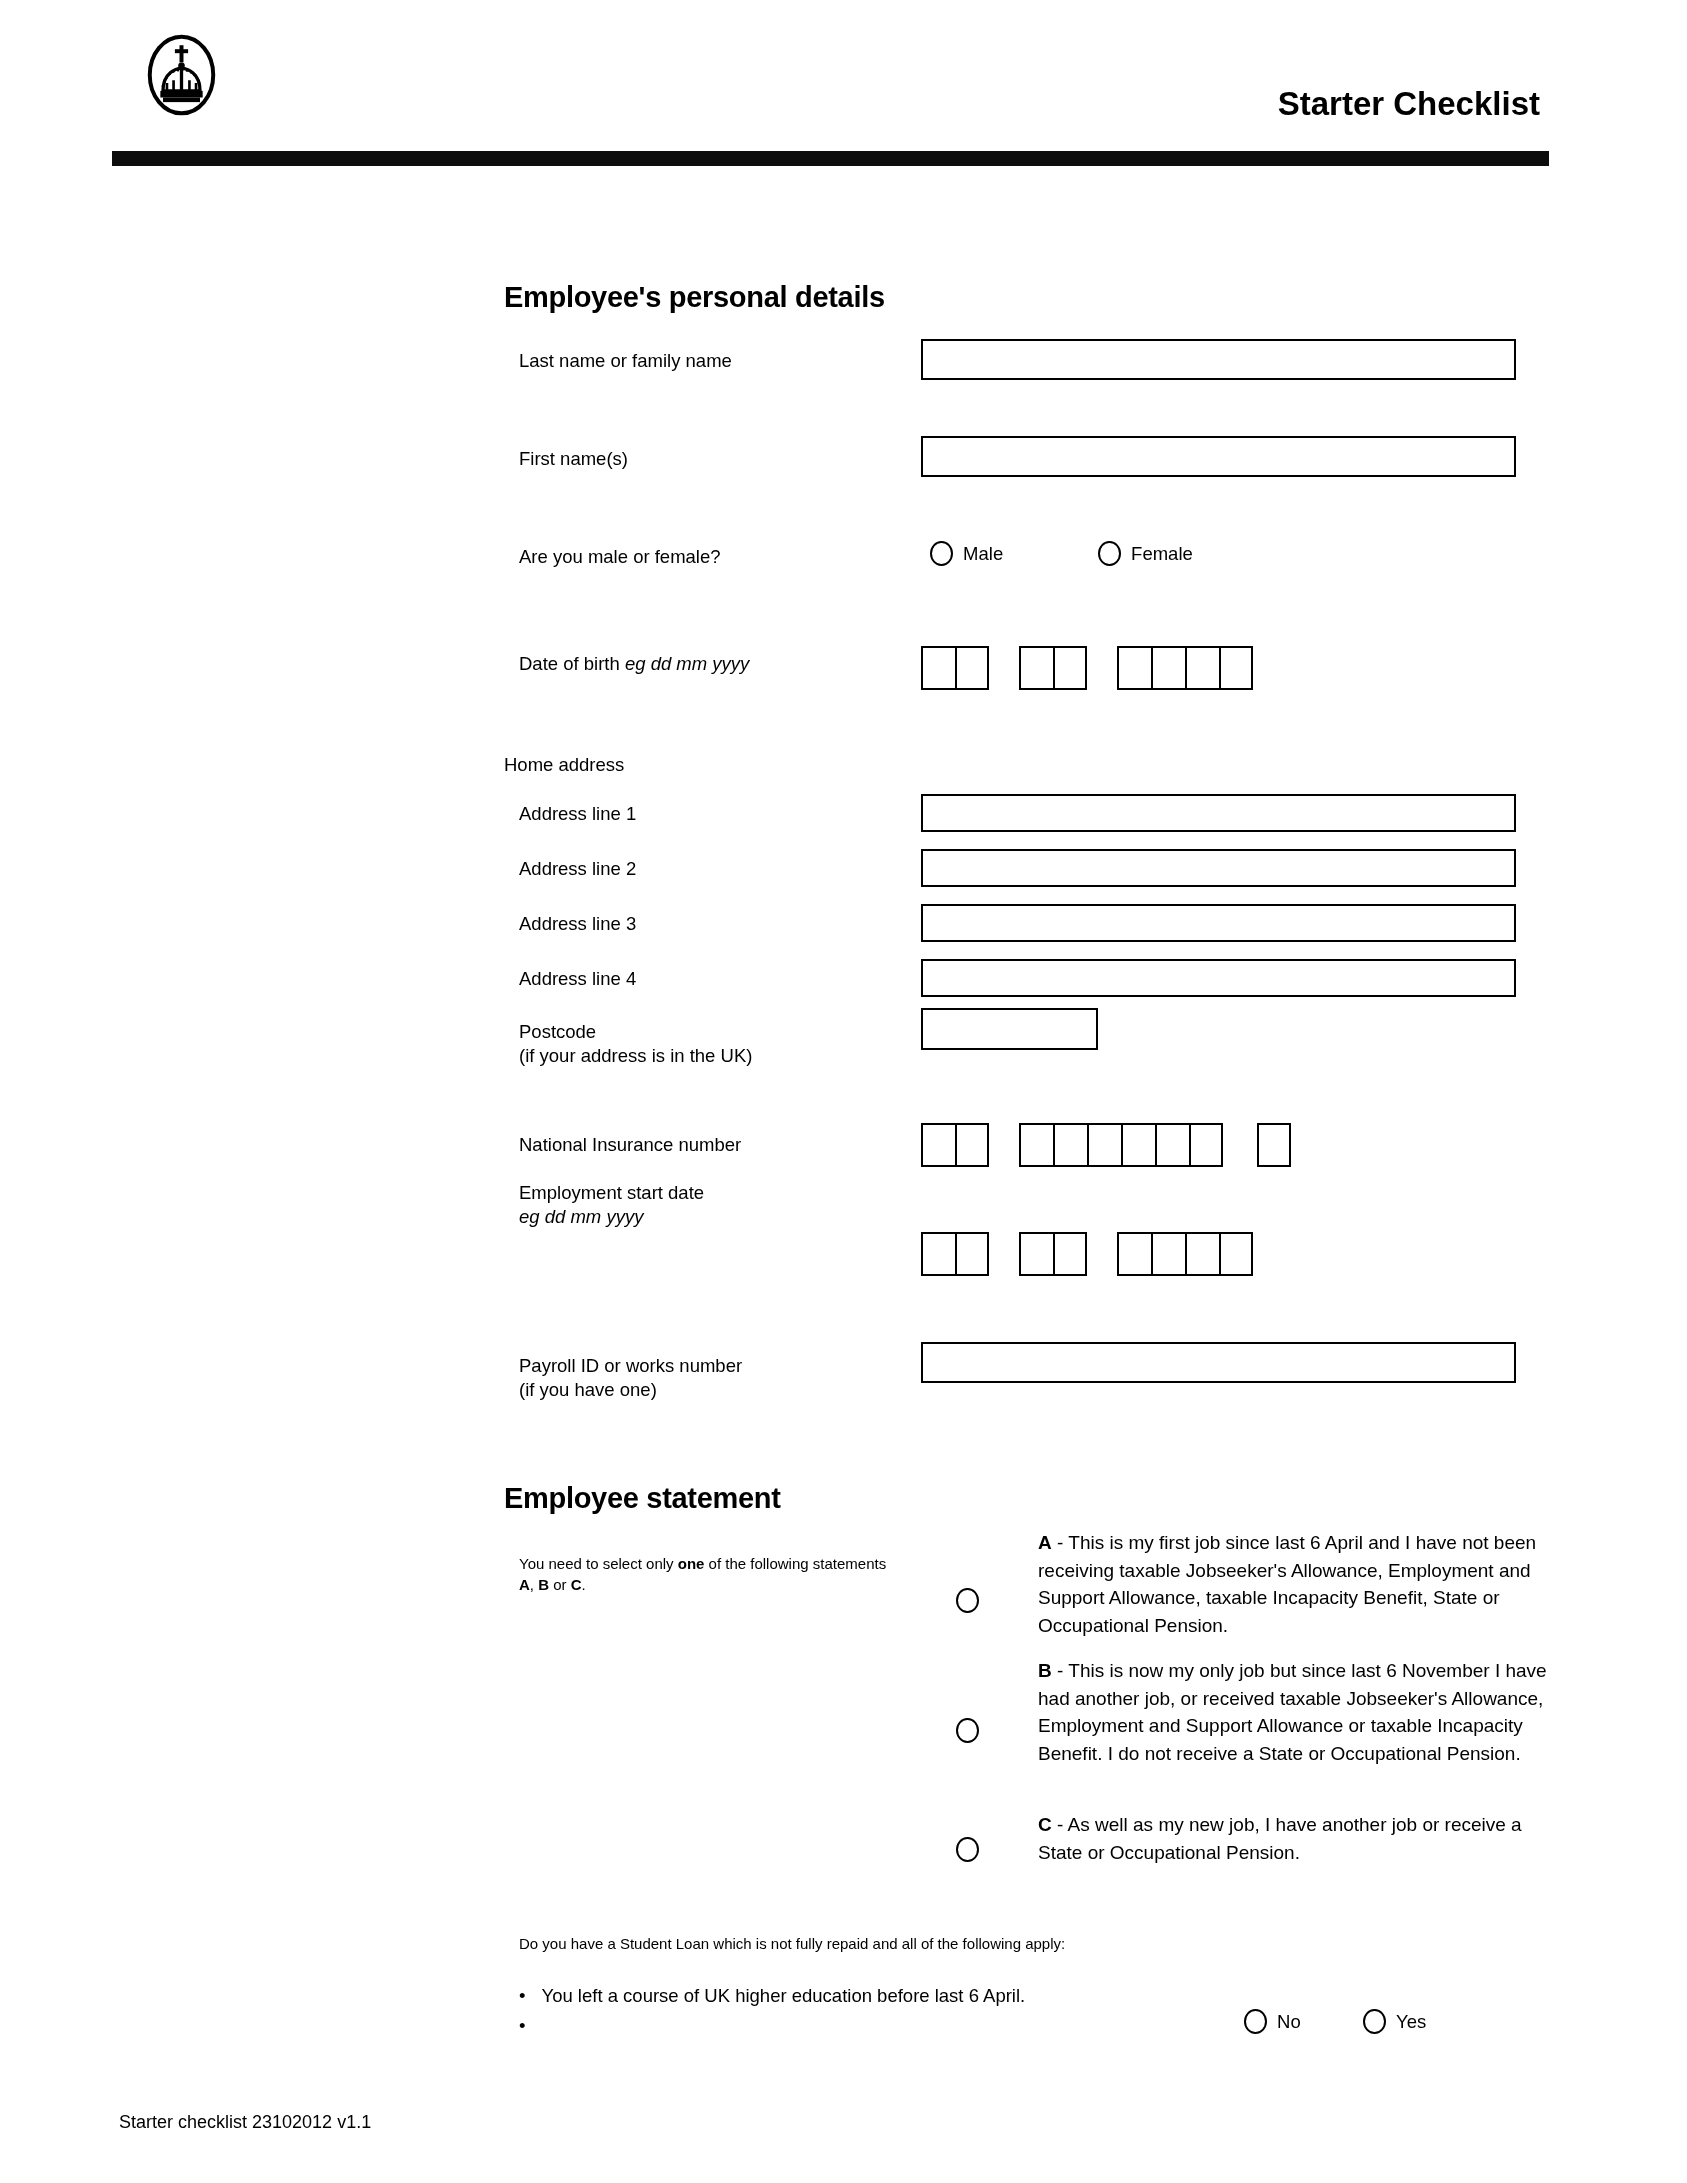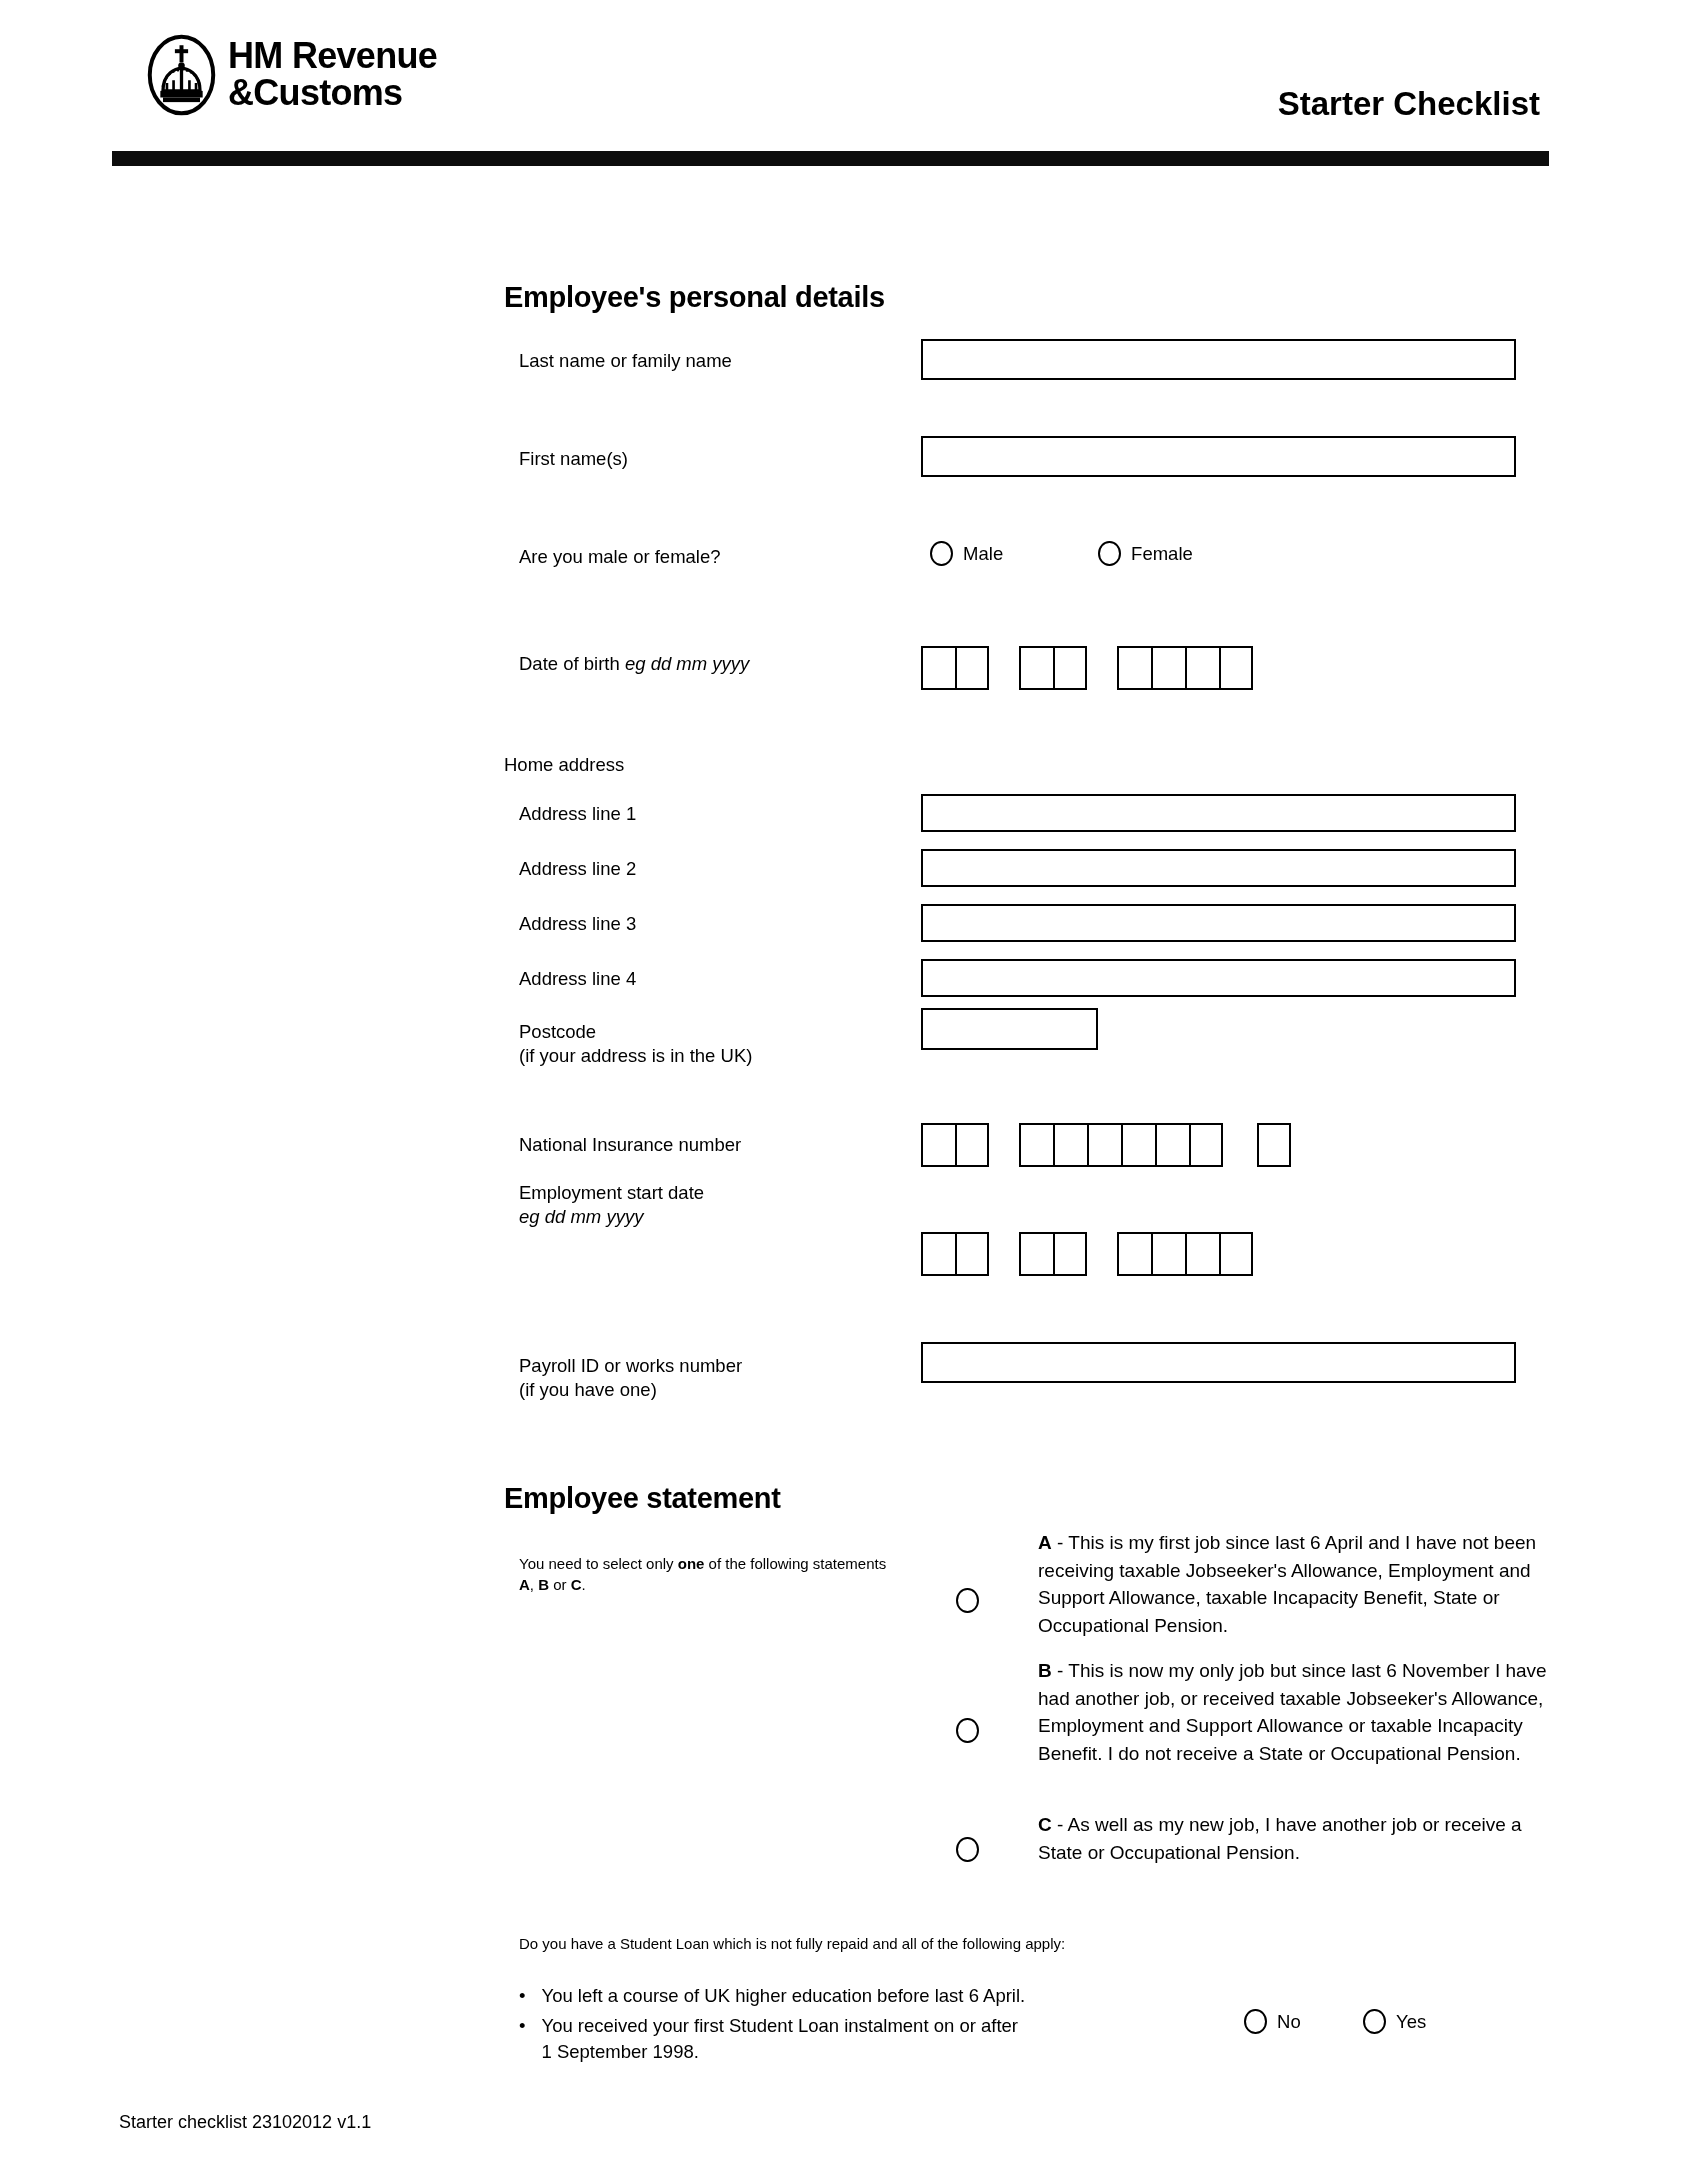--- a/index.html
+++ b/index.html
@@ -184,24 +184,20 @@
       <path d="M24 86 C24 58, 44 52, 52 52 C60 52, 80 58, 80 86 Z" fill="none" stroke="#000" stroke-width="5"></path>
       <path d="M52 52 L52 86" stroke="#000" stroke-width="5"></path>
 
       <path d="M24 80 C28 58, 42 54, 52 54 C62 54, 76 58, 80 80" fill="none" stroke="#000" stroke-width="4" stroke-dasharray="3 4"></path>
 
       <rect x="20" y="86" width="64" height="10" fill="#000"></rect>
 
       <path d="M30 86 L30 74 M40 86 L40 70 M52 86 L52 68 M64 86 L64 70 M74 86 L74 74" stroke="#000" stroke-width="4"></path>
       <rect x="24" y="96" width="56" height="7" fill="#000"></rect>
     </svg>
-    <div class="logo-text">
-      <span class="logo-line">HM Revenue</span>
-      <span class="logo-line">&amp;Customs</span>
-    </div>
   </div>
 
   <div class="doc-title">Starter Checklist</div>
   <div class="header-rule"></div>
 </div>
 
 <div class="section-heading" style="left:504px; top:281px;">Employee's personal details</div>
 
 <div class="field-label" style="left:519px; top:349px;">Last name or family name</div>
 <div class="text-box" style="left:921px; top:339px; width:595px; height:41px;"></div>
@@ -305,22 +301,20 @@
 
 <div class="para" style="left:519px; top:1933px; width:926px;">Do you have a Student Loan which is not fully repaid and all of the following apply:</div>
 
 <div class="bullet-row" style="left:519px; top:1983px; width:662px;">
   <span class="bullet-dot">•</span>
   <span>You left a course of UK higher education before last 6 April.</span>
 </div>
 
 <div class="bullet-row" style="left:519px; top:2013px; width:662px; white-space:pre-line;">
   <span class="bullet-dot">•</span>
-  <span>You received your first Student Loan instalment on or after
-1 September 1998.</span>
 </div>
 
 <div class="radio-opt" style="left:1244px; top:2009px;">
   <span class="radio-circle"></span>
   <span class="radio-label">No</span>
 </div>
 <div class="radio-opt" style="left:1363px; top:2009px;">
   <span class="radio-circle"></span>
   <span class="radio-label">Yes</span>
 </div>

